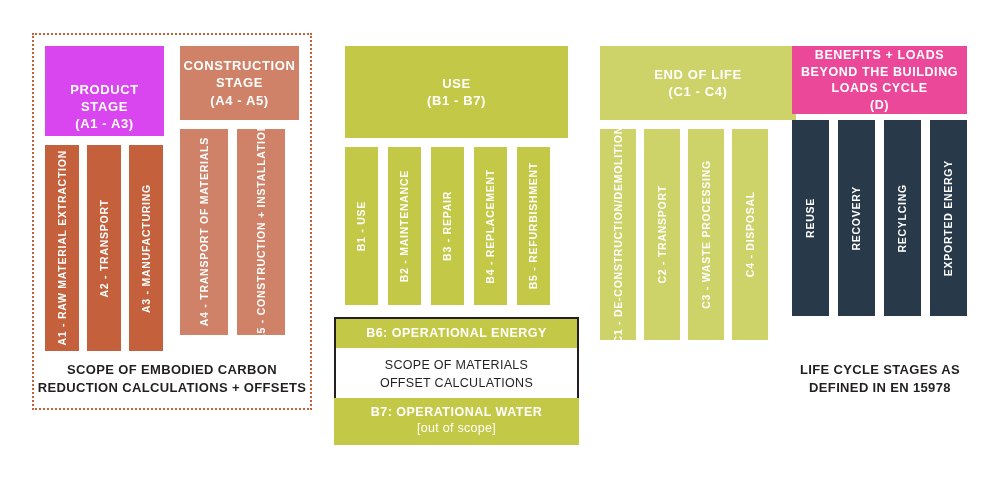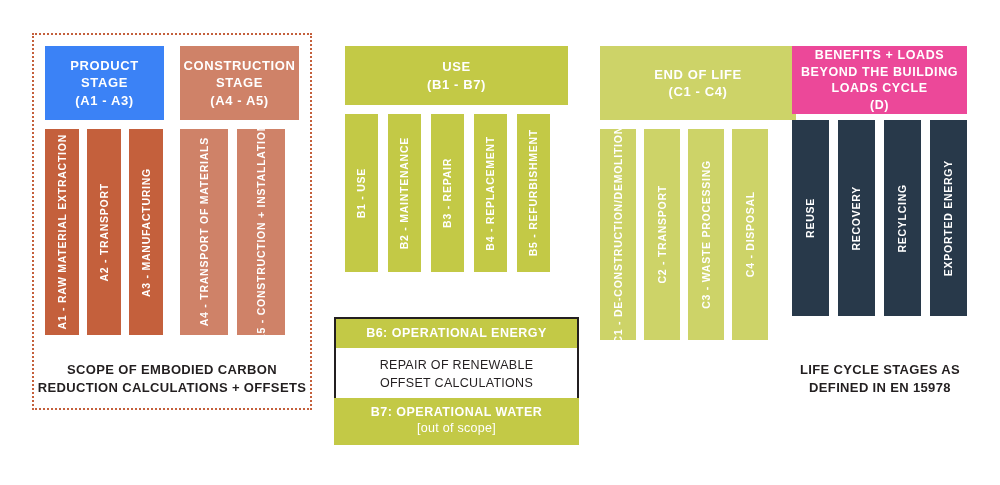--- a/index.html
+++ b/index.html
@@ -126,21 +126,21 @@
   }
 </style>
 </head>
 <body>
 
 <div id="diagram">
 
   <div class="scope-outline"></div>
 
   <div class="group" style="left:45px; top:46px;">
-    <div class="header-box" style="width:119px; height:74px; background:#3b82f6;">
+    <div class="header-box" style="width:119px; height:90px; background:#d946ef;align-items:flex-end;">
       <div>
         <div>PRODUCT</div>
         <div>STAGE</div>
         <div>(A1 - A3)</div>
       </div>
     </div>
     <div class="bars" style="margin-top:9px;">
       <div class="bar" style="width:34px; height:206px; background:#C4603C; margin-right:8px;">
         <span class="bar-label">A1 - RAW MATERIAL EXTRACTION</span>
       </div>
@@ -170,21 +170,21 @@
       </div>
     </div>
   </div>
 
   <div class="caption" style="position:absolute; left:32px; top:361px; width:280px;">
     <div>SCOPE OF EMBODIED CARBON</div>
     <div>REDUCTION CALCULATIONS + OFFSETS</div>
   </div>
 
   <div class="group" style="left:345px; top:46px;">
-    <div class="header-box" style="width:223px; height:59px; background:#C3C946;">
+    <div class="header-box" style="width:223px; height:92px; background:#C3C946;">
       <div>
         <div>USE</div>
         <div>(B1 - B7)</div>
       </div>
     </div>
     <div class="bars" style="margin-top:9px;">
       <div class="bar" style="width:33px; height:158px; background:#C3C946; margin-right:10px;">
         <span class="bar-label">B1 - USE</span>
       </div>
       <div class="bar" style="width:33px; height:158px; background:#C3C946; margin-right:10px;">
@@ -198,21 +198,21 @@
       </div>
       <div class="bar" style="width:33px; height:158px; background:#C3C946;">
         <span class="bar-label">B5 - REFURBISHMENT</span>
       </div>
     </div>
   </div>
 
   <div class="b6-wrapper" style="position:absolute; left:334px; top:317px; width:245px;">
     <div class="b6-title" style="background:#C3C946;">B6: OPERATIONAL ENERGY</div>
     <div class="b6-body">
-      <div>REPAIR OF RENEWABLE</div>
+      <div>SCOPE OF MATERIALS</div>
       <div>OFFSET CALCULATIONS</div>
     </div>
   </div>
 
   <div class="b7-box" style="position:absolute; left:334px; top:398px; width:245px; background:#C3C946;">
     <div class="b7-title">B7: OPERATIONAL WATER</div>
     <div class="b7-sub">[out of scope]</div>
   </div>
 
   <div class="group" style="left:600px; top:46px;">

